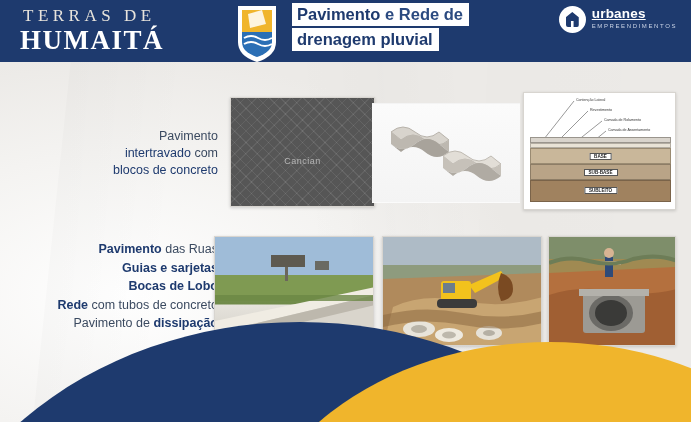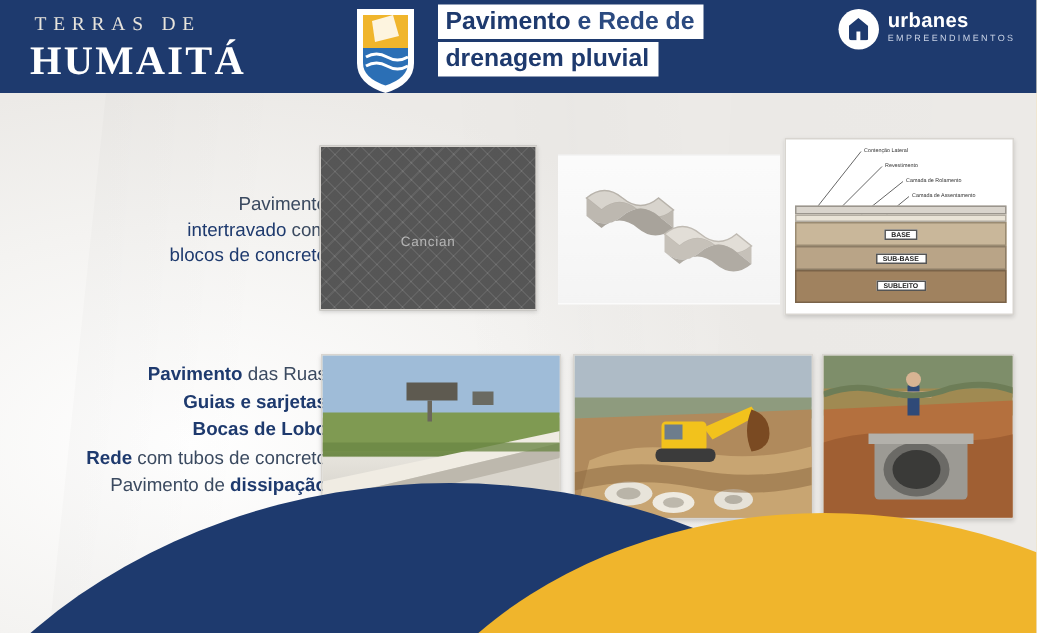--- a/index.html
+++ b/index.html
@@ -37,21 +37,21 @@
   .header-bar .swoop {
     position: absolute; right: -10px; top: 0; width: 250px; height: 62px;
     background: #1e3a6e;
   }
   .logo-terras {
     position: absolute; left: 20px; top: 6px; width: 215px; height: 50px;
     color: #ffffff;
   }
   .logo-terras .l1 {
     font-family: "Liberation Serif", serif;
-    font-size: 13px; letter-spacing: 4.5px; color: #e8e4dc;
+    font-size: 17px; letter-spacing: 4.5px; color: #e8e4dc;
     line-height: 20px; padding-left: 3px;
   }
   .logo-terras .l2 {
     font-family: "Liberation Serif", serif;
     font-size: 27px; font-weight: bold; letter-spacing: 1.5px; color: #ffffff;
     line-height: 29px;
   }
   .crest {
     position: absolute; left: 228px; top: 2px; width: 58px; height: 62px;
   }
@@ -77,21 +77,21 @@
     width: 27px; height: 27px; border-radius: 50%;
     background: #ffffff; position: relative;
   }
   .urbanes .mark::before {
     content: ""; position: absolute; left: 7px; top: 6px;
     width: 13px; height: 15px; border-radius: 2px;
     background: #1e3a6e;
     clip-path: polygon(0 35%, 50% 0, 100% 35%, 100% 100%, 60% 100%, 60% 60%, 40% 60%, 40% 100%, 0 100%);
   }
   .urbanes .txt { color: #ffffff; line-height: 12px; }
-  .urbanes .u1 { font-size: 13.5px; font-weight: bold; letter-spacing: .2px; }
+  .urbanes .u1 { font-size: 13.5px; font-weight: bold; letter-spacing: .2px; text-decoration: underline; }
   .urbanes .u2 { font-size: 6px; letter-spacing: 1.6px; color: #c9d3e6; }
 
   
   .text-block-1 {
     position: absolute; left: 78px; top: 128px; width: 140px;
     text-align: right; color: #1e3a6e; font-size: 12.5px; line-height: 17px;
   }
   .text-block-1 b { font-weight: normal; }
   .text-block-1 .plain { font-weight: normal; color: #3b4a60; }
 
@@ -104,21 +104,21 @@
 
   
   .imgbox {
     position: absolute; overflow: hidden;
     border: 1px solid #d8d5d0;
     background: #cfcbc5;
     box-shadow: 0 1px 3px rgba(0,0,0,0.16);
   }
   
   #img-pavers {
-    left: 213px; top: 97px; width: 145px; height: 110px;
+    left: 230px; top: 97px; width: 145px; height: 110px;
     background:
       repeating-linear-gradient(45deg, #8e8e8e 0 7px, #a5a5a5 7px 8px),
       repeating-linear-gradient(-45deg, #9a9a9a 0 7px, #b0b0b0 7px 8px),
       #9c9c9c;
     background-blend-mode: multiply, normal, normal;
   }
   #img-pavers .wm {
     position: absolute; left: 50%; top: 58%; transform: translate(-50%,-50%);
     color: rgba(255,255,255,0.55); font-size: 9px; letter-spacing: .5px;
     white-space: nowrap;

